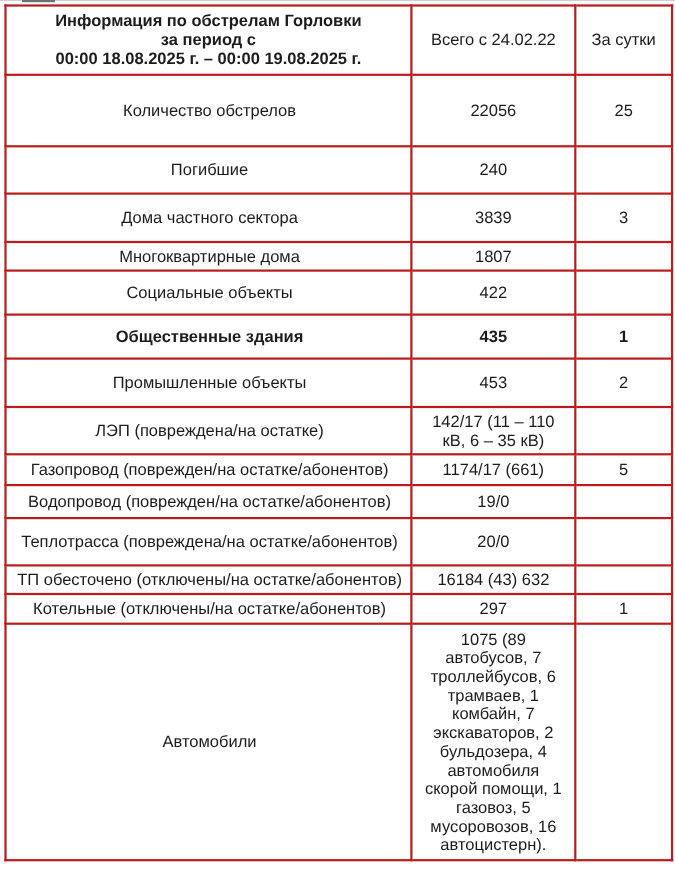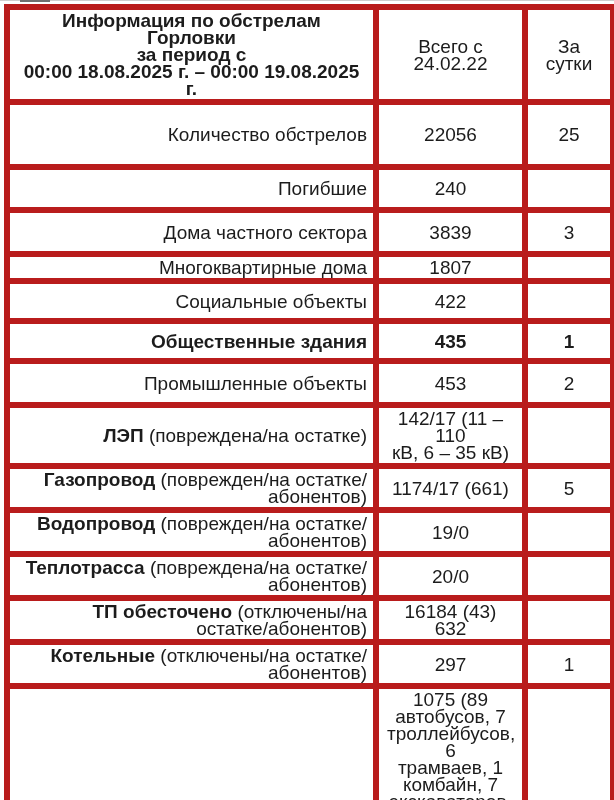--- a/index.html
+++ b/index.html
@@ -22,29 +22,29 @@
   }
   table.main {
     position: absolute;
     left: 4px;
     top: 4px;
     width: 606px;
     border-collapse: collapse;
     table-layout: fixed;
   }
   table.main td {
-    border: 6px solid #b91c1c;
-    font-size: 19px;
+    border: 2px solid #b91c1c;
+    font-size: 15px;
     line-height: 17px;
     vertical-align: middle;
     overflow: hidden;
   }
-  td.label { text-align: right; padding: 2px 6px 2px 8px; }
+  td.label { text-align: center; padding: 2px 6px 2px 8px; }
   td.val   { text-align: center; padding: 2px 8px; white-space: pre-line; }
-  .lead.b  { font-weight: bold; }
+  .lead.b  { font-weight: normal; }
   td.hdr-title {
     text-align: center;
     font-weight: bold;
     white-space: pre-line;
     line-height: 18px;
     padding: 2px 6px;
   }
   td.hdr-col { text-align: center; padding: 12px 6px; }
   tr.rh  { height: 63px; }
   tr.r0  { height: 65px; }

